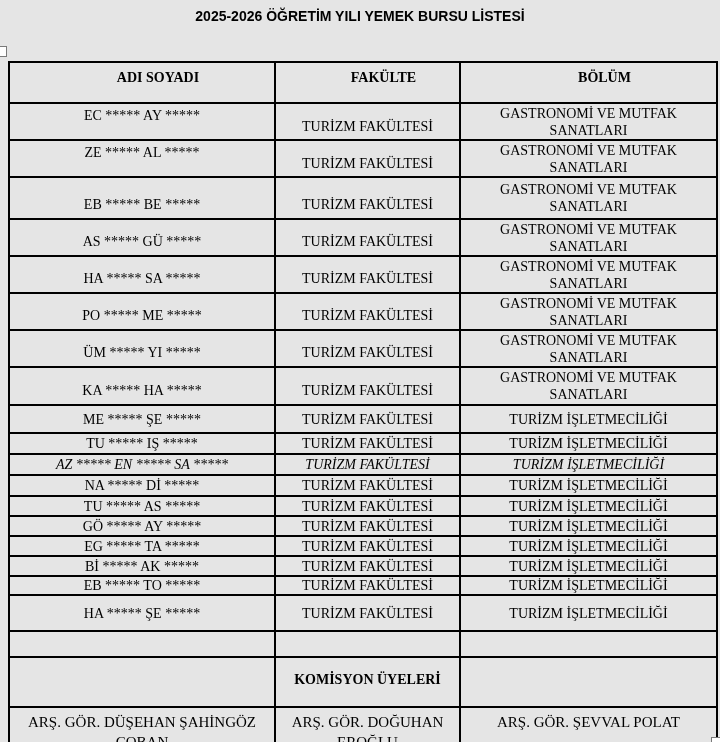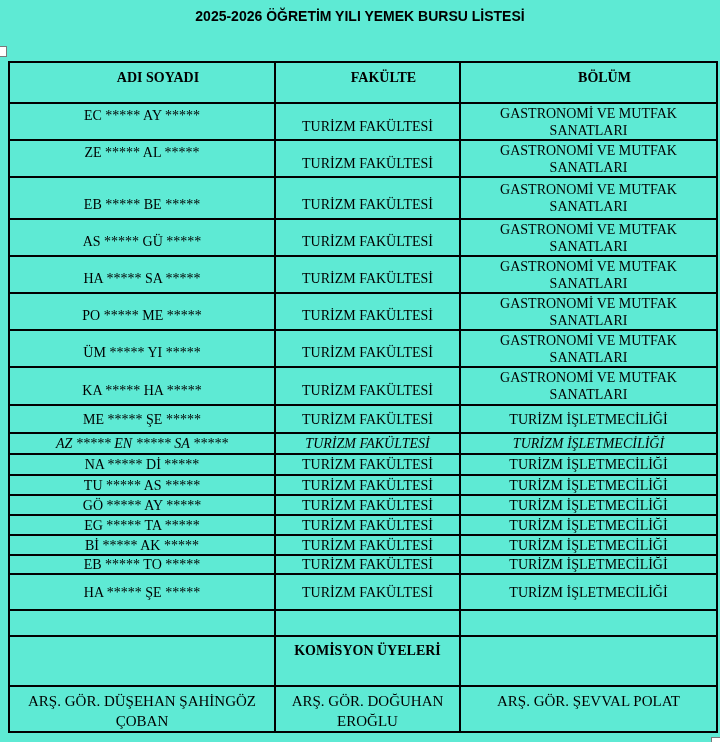--- a/index.html
+++ b/index.html
@@ -7,21 +7,21 @@
     padding: 0;
     background: #ffffff;
     width: 720px;
     height: 742px;
     overflow: hidden;
   }
   .page {
     position: relative;
     width: 720px;
     height: 742px;
-    background: #5eead4;
+    background: #e5e5e5;
     color: #000000;
   }
   .doc-title {
     position: absolute;
     top: 8px;
     left: 0;
     width: 100%;
     text-align: center;
     font-family: "Liberation Sans", sans-serif;
     font-weight: bold;
@@ -57,21 +57,21 @@
     padding-top: 6px;
     font-size: 14px;
     padding-left: 36px;
   }
   tr.v1 td.name { vertical-align: top; padding-top: 3px; }
   tr.v1 td.fac  { vertical-align: bottom; padding-bottom: 4px; }
   tr.v2 td.name, tr.v2 td.fac { vertical-align: bottom; padding-bottom: 5px; }
   td.dept .wrap { display: inline-block; max-width: 200px; line-height: 17px; }
   tr.komisyon td {
     vertical-align: top;
-    padding-top: 5px;
+    padding-top: 13px;
     font-weight: bold;
   }
   tr.members td {
     vertical-align: top;
     padding-top: 4px;
     font-size: 15px;
     line-height: 20px;
   }
   tr.members .wrap-a { display: inline-block; max-width: 245px; line-height: 20px; }
   tr.members .wrap-b { display: inline-block; max-width: 170px; line-height: 20px; }
@@ -156,20 +156,25 @@
       <td class="name">KA ***** HA *****</td>
       <td class="fac">TURİZM FAKÜLTESİ</td>
       <td class="dept"><span class="wrap">GASTRONOMİ VE MUTFAK SANATLARI</span></td>
     </tr>
 
     <tr class="single" style="height:28px;">
       <td class="name">ME ***** ŞE *****</td>
       <td class="fac">TURİZM FAKÜLTESİ</td>
       <td class="dept">TURİZM İŞLETMECİLİĞİ</td>
     </tr>
+    <tr class="single" style="height:21px;">
+      <td class="name">TU ***** IŞ *****</td>
+      <td class="fac">TURİZM FAKÜLTESİ</td>
+      <td class="dept">TURİZM İŞLETMECİLİĞİ</td>
+    </tr>
     <tr class="single" style="height:21px;font-style:italic;">
       <td class="name">AZ ***** EN ***** SA *****</td>
       <td class="fac">TURİZM FAKÜLTESİ</td>
       <td class="dept">TURİZM İŞLETMECİLİĞİ</td>
     </tr>
     <tr class="single" style="height:21px;">
       <td class="name">NA ***** Dİ *****</td>
       <td class="fac">TURİZM FAKÜLTESİ</td>
       <td class="dept">TURİZM İŞLETMECİLİĞİ</td>
     </tr>

